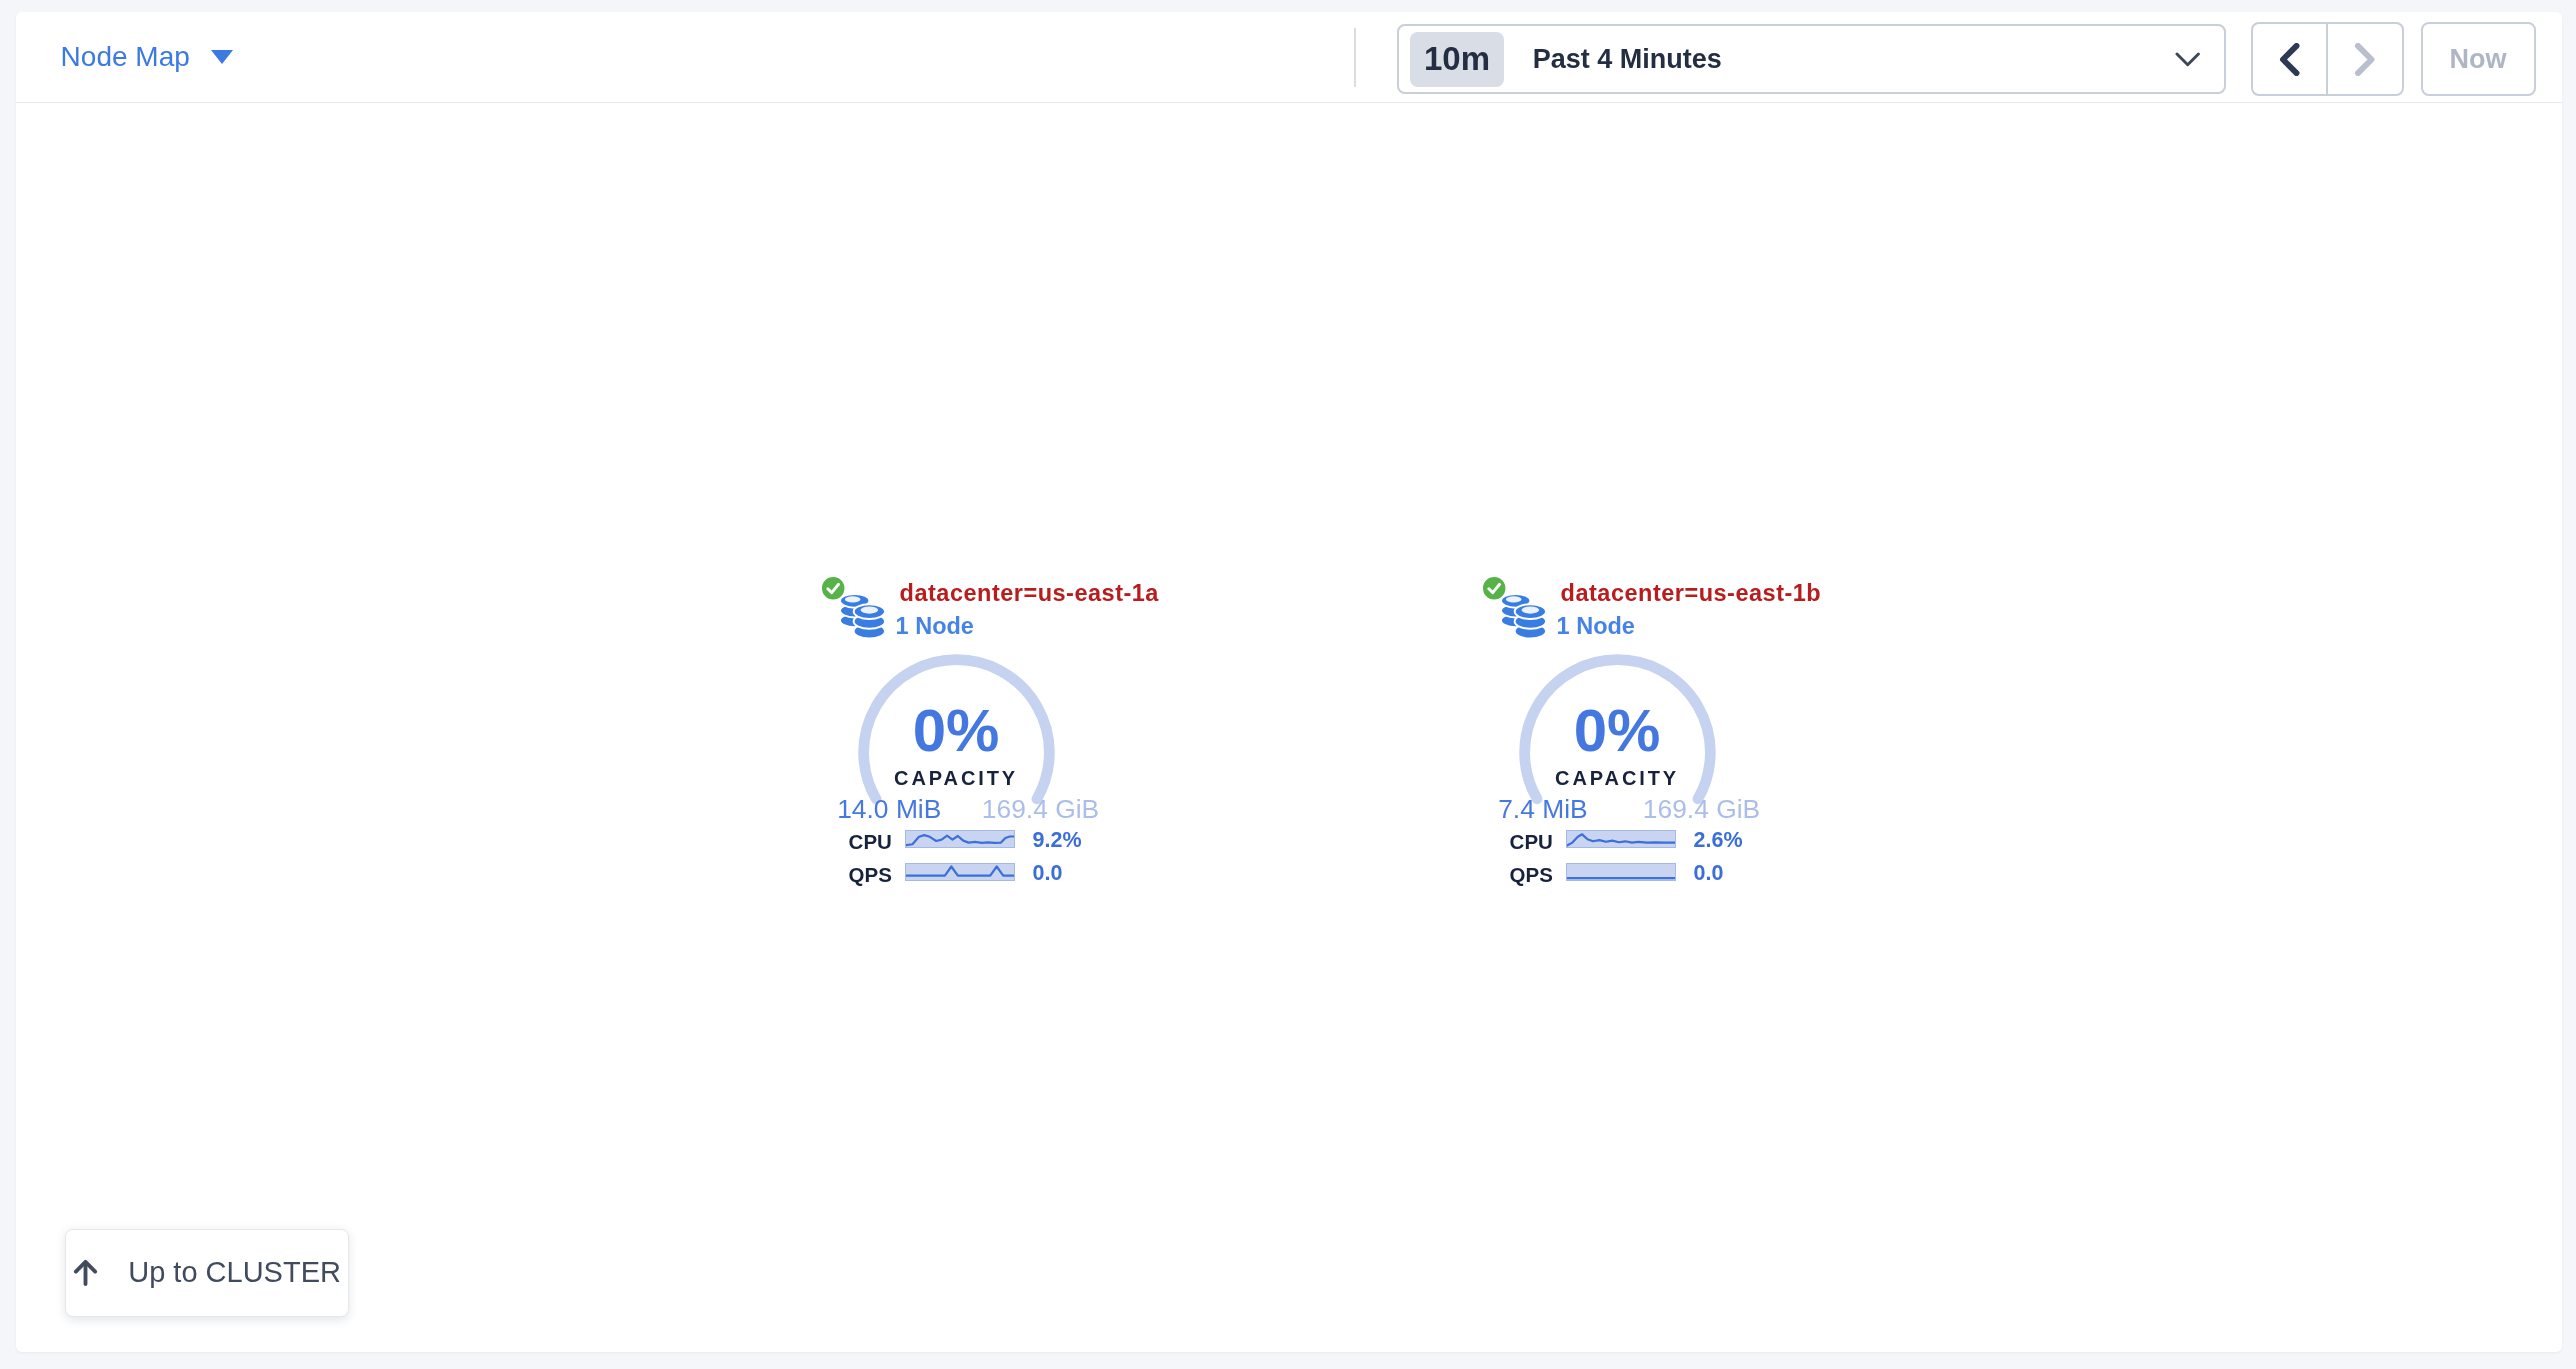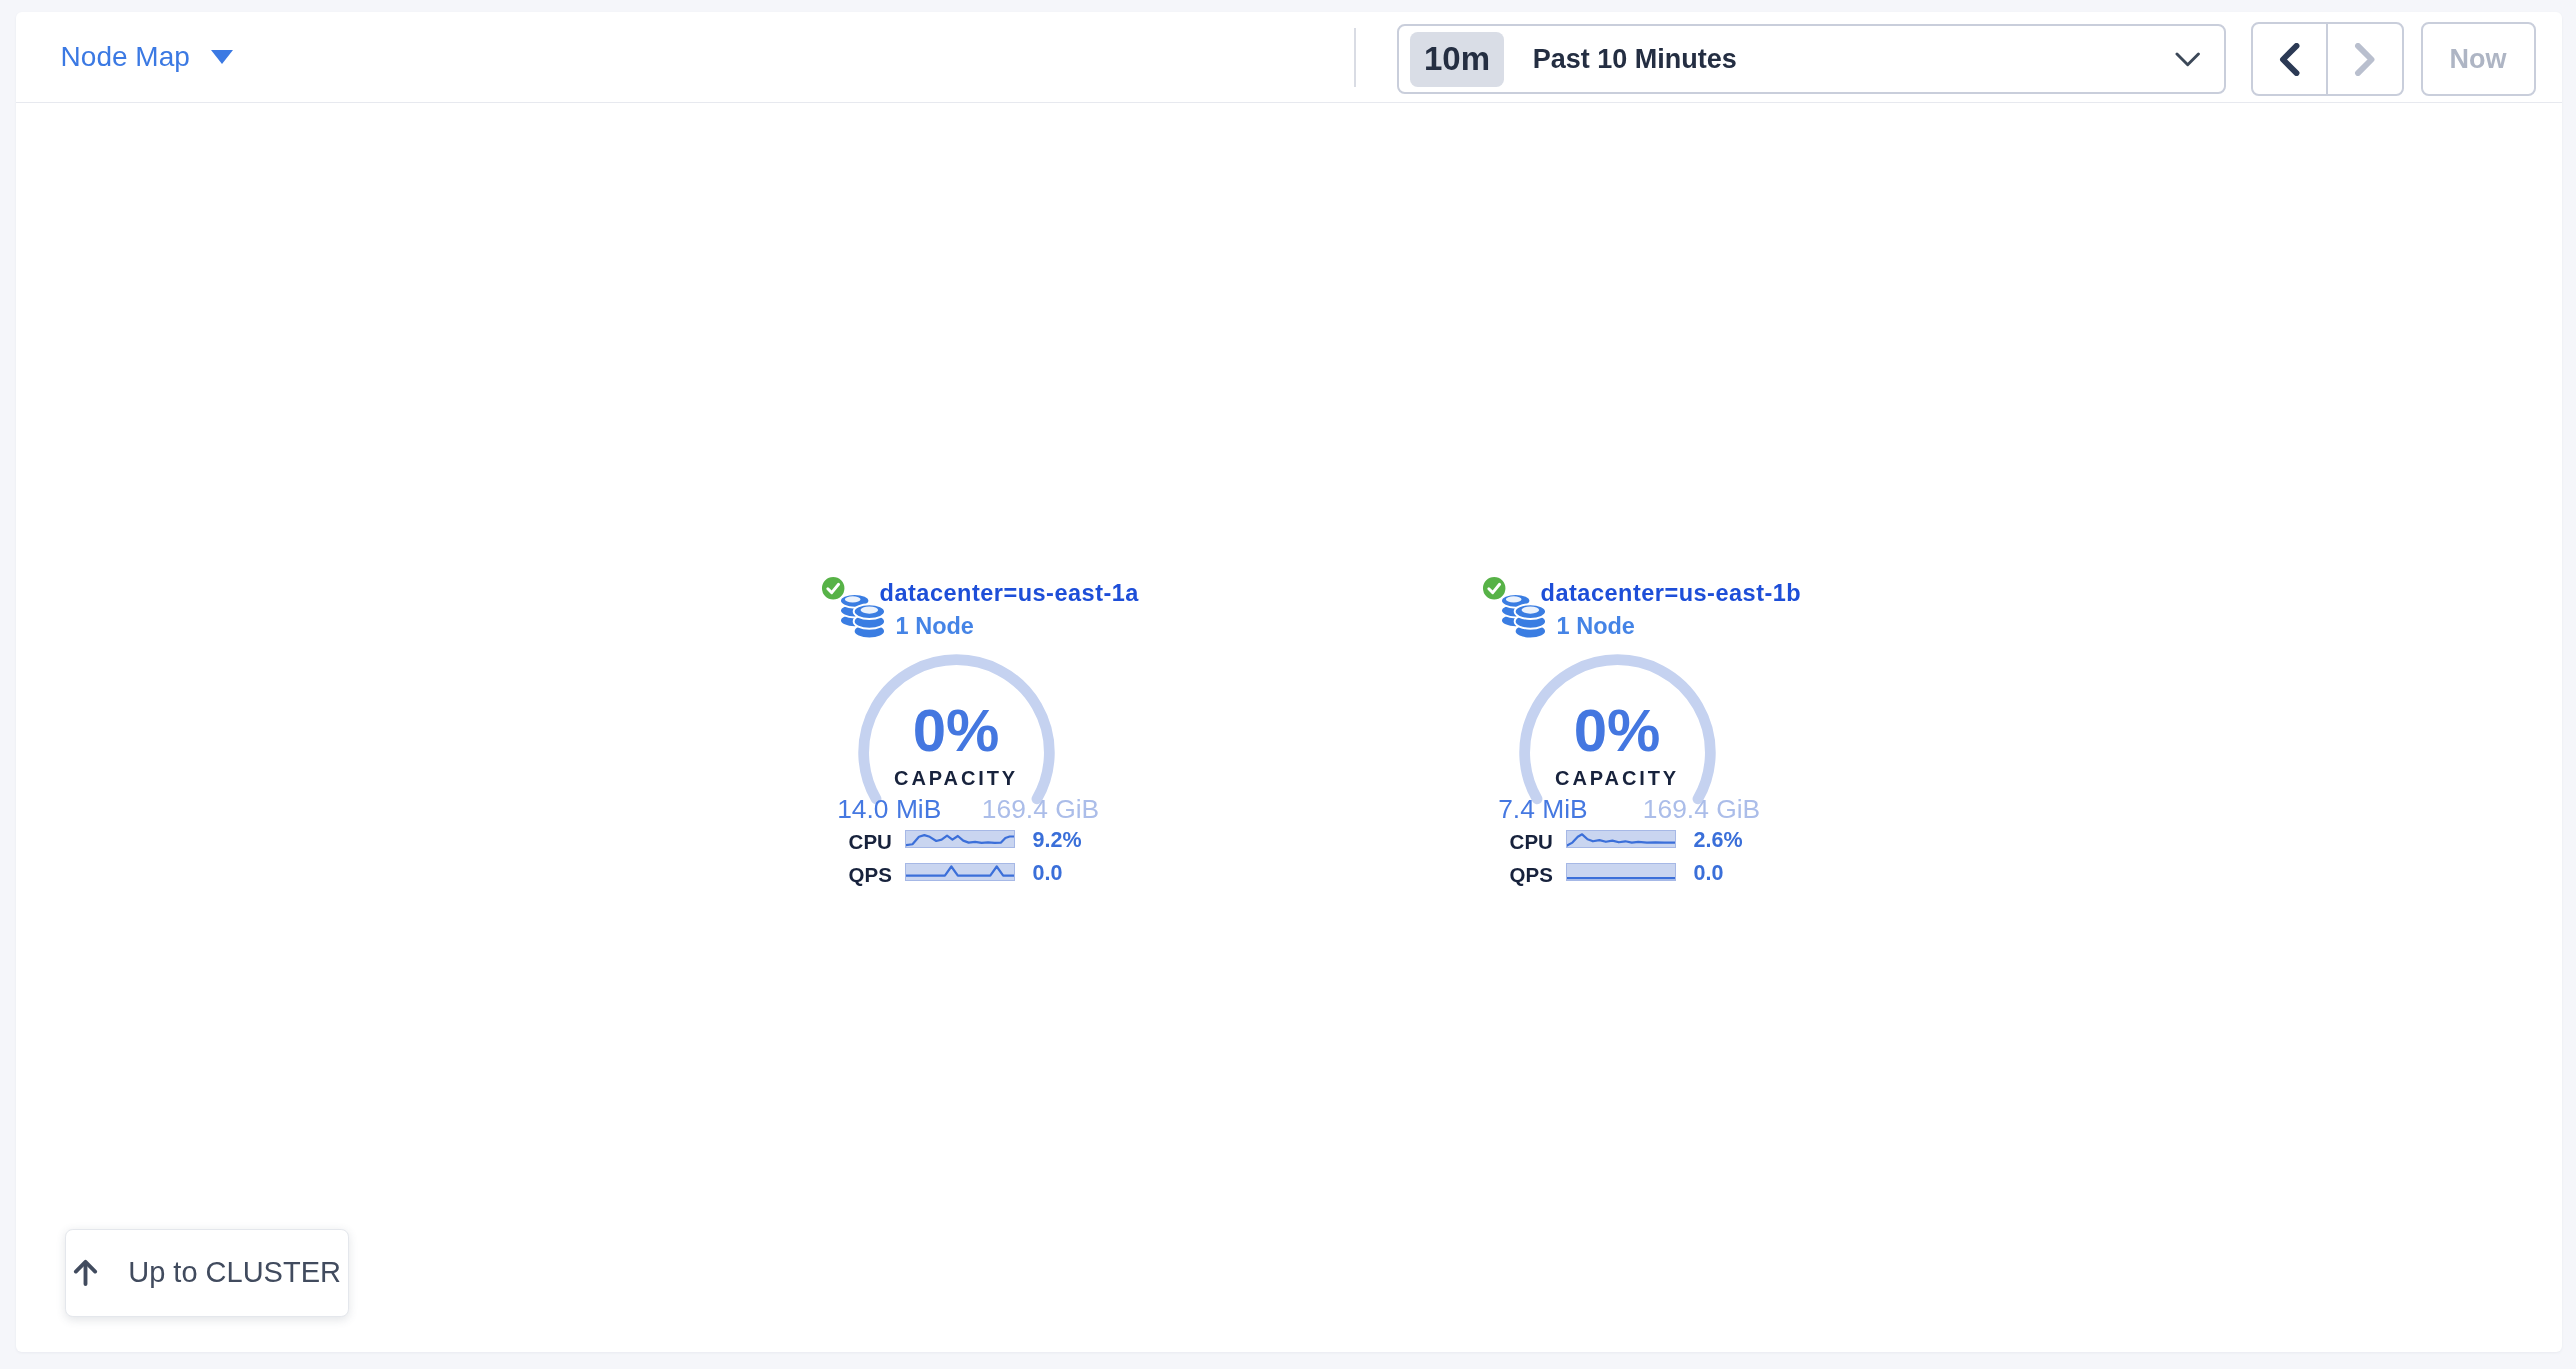--- a/index.html
+++ b/index.html
@@ -50,22 +50,22 @@
              border:2px solid #c9cedb; border-radius:7.8px; background:#fff;
              font-family:inherit; font-size:27px; font-weight:600; color:#aeb5c4; cursor:pointer; }
 
   
   .locality { position:absolute; width:293px; height:323px; cursor:pointer; }
   .loc-a { left:804px; top:561px; }
   .loc-b { left:1465px; top:561px; }
 
   .loc-check { position:absolute; left:0; top:2px; width:26.4px; height:26.4px; }
   .loc-db    { position:absolute; left:19.6px; top:18.6px; width:47px; height:49px; }
-  .loc-title { position:absolute; left:60px; top:7.8px;  font-size:23.5px; font-weight:700;
-               color:#1d4ed8; letter-spacing:0.5px; white-space:nowrap; }
+  .loc-title { position:absolute; left:80px; top:7.8px;  font-size:23.5px; font-weight:700;
+               color:#b91c1c; letter-spacing:0.5px; white-space:nowrap; }
   .loc-sub   { position:absolute; left:76px; top:40px; font-size:23.5px; font-weight:700; color:#4584e6; }
 
   .gauge { position:absolute; left:29px; top:72px; width:215px; height:215px; }
   .gauge path { stroke:#c5d2f0; stroke-width:11; fill:none; stroke-linecap:round; }
   .pct { position:absolute; left:29px; top:123px; width:215px; text-align:center;
          font-size:60px; font-weight:800; color:#4477e0; }
   .cap-label { position:absolute; left:29px; top:194px; width:215px; text-align:center;
                font-size:20px; font-weight:700; color:#17223c; letter-spacing:2.9px; }
   .cap-row { position:absolute; left:17.6px; top:221px; width:262px; display:flex;
              justify-content:space-between; align-items:baseline; }
@@ -102,21 +102,21 @@
       <div class="view-selector">
         <span class="label">Node Map</span>
         <span class="caret-down"></span>
       </div>
 
 
       <div class="hdr-divider"></div>
 
       <div class="time-dropdown">
         <span class="time-badge">10m</span>
-        <span class="time-label">Past 10 Minutes</span>
+        <span class="time-label">Past 4 Minutes</span>
         <span class="spacer"></span>
         <svg width="25.4" height="15.6" viewBox="0 0 26 16" class="chev">
           <polyline points="2,2 13,13 24,2"></polyline>
         </svg>
       </div>
 
       <div class="nav-group">
         <button class="nav-btn nav-prev">
           <svg viewBox="0 0 22 34">
               <polyline points="18,3 4,17 18,31"></polyline>

